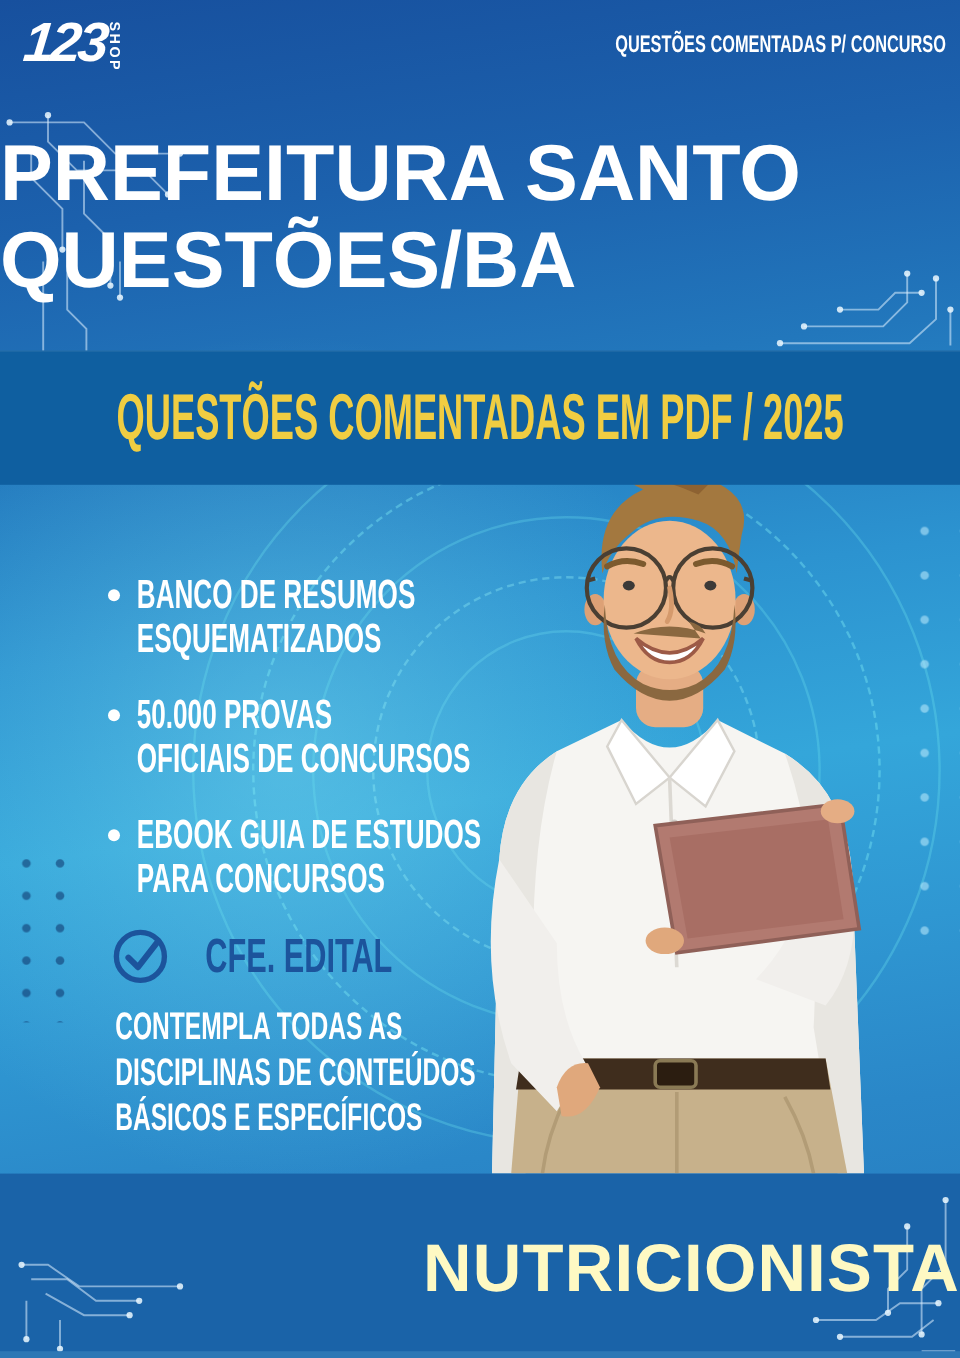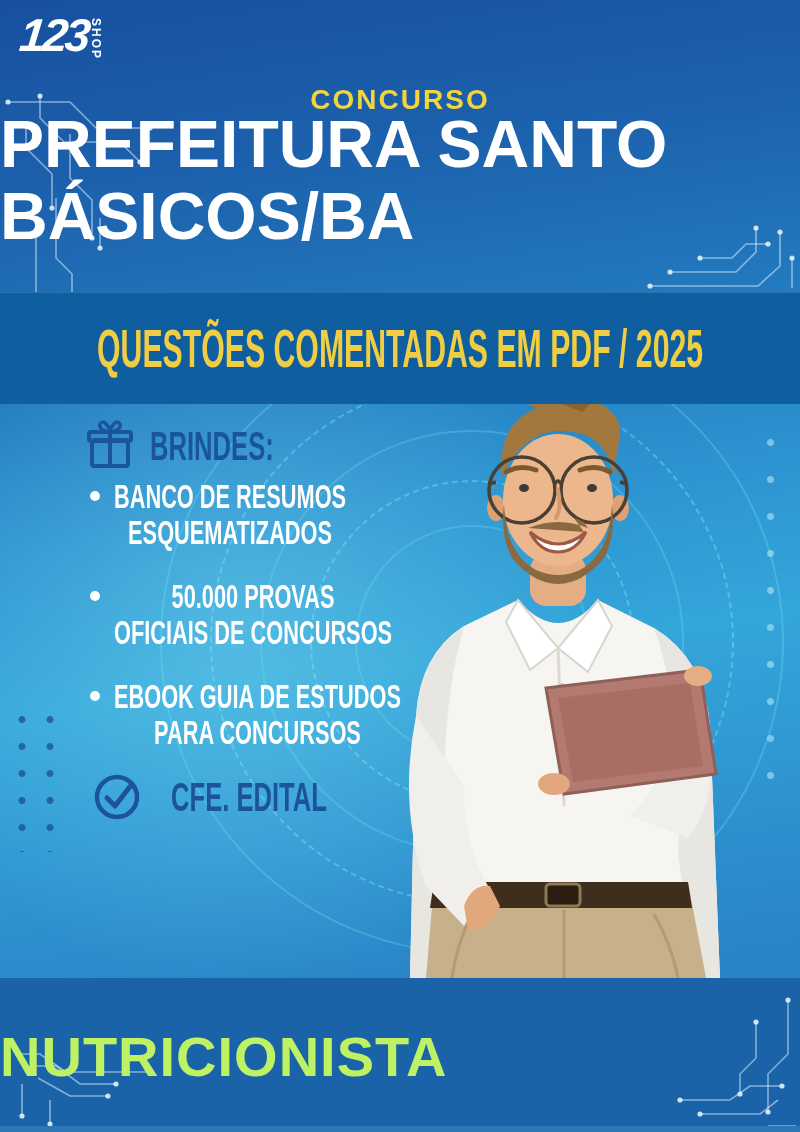--- a/index.html
+++ b/index.html
@@ -40,36 +40,36 @@
 
   
   .banner{left:0;top:292px;width:800px;height:112px;background:#0f5fa0;display:flex;align-items:center;justify-content:center;box-shadow:0 1px 0 rgba(255,255,255,.12) inset;}
   .banner-text{color:#f0cd42;font-size:54px;font-weight:bold;transform:scaleX(.56);transform-origin:50% 50%;white-space:nowrap;}
 
   
   .sec-head{display:flex;align-items:center;color:#1c549c;font-weight:bold;}
   .brindes{left:84px;top:420px;}
   .cfe{left:92px;top:772px;gap:15px;}
   .sec-head .hd{font-size:40px;margin-left:14px;}
-  .bullets{left:90px;top:478px;width:400px;margin:0;padding:0;list-style:none;color:#fff;font-weight:bold;text-align:center;}
+  .bullets{left:90px;top:478px;width:400px;margin:0;padding:0;list-style:none;color:#fff;font-weight:bold;}
   .bullets li{display:flex;margin-bottom:28px;}
   .bdot{flex:0 0 10px;width:10px;height:10px;border-radius:50%;background:#fff;margin:13px 14px 0 0;}
   .blines{font-size:34px;line-height:36px;}
   .blines span{display:block;}
   .cfe-par{left:96px;top:836px;color:#fff;font-weight:bold;font-size:32px;line-height:38px;}
   .cfe-par span{display:block;}
 
   
   .pdfbox{left:700px;top:864px;width:78px;height:88px;}
   .pdf-label{position:absolute;left:2px;top:37px;width:52px;text-align:center;color:#fff;font-weight:bold;font-size:16px;letter-spacing:1px;}
 
   
   .footer{left:0;top:978px;width:800px;height:154px;background:#1a63a8;}
   .footer-edge{position:absolute;left:0;bottom:0;width:800px;height:6px;background:#2d77b5;}
-  .role{position:absolute;left:0;top:46px;width:800px;text-align:left;color:#bef264;font-size:56px;font-weight:bold;letter-spacing:1px;}
+  .role{position:absolute;left:0;top:46px;width:800px;text-align:right;color:#fef9c3;font-size:56px;font-weight:bold;letter-spacing:1px;}
 
   .z1{z-index:1}.z2{z-index:2}.z3{z-index:3}
 </style>
 </head>
 <body>
 
 <div class="page">
 
   <div class="circle c1 z1"></div>
   <div class="circle c2 z1"></div>
@@ -109,24 +109,26 @@
       <circle class="cdot" cx="60" cy="34" r="2.6"></circle>
       <circle class="cdot" cx="128" cy="20" r="2.6"></circle>
     <path class="circuit" d="M152,64 V34"></path>
       <circle class="cdot" cx="152" cy="34" r="2.6"></circle>
   </svg>
 
   <div class="abs logo z3">
     <span class="logo-num">123</span>
     <span class="logo-word">SHOP</span>
   </div>
-  <div class="abs kicker z3">CONCURSO</div>
+  <div class="abs tagline z3">
+    <span class="cond-r">QUESTÕES COMENTADAS P/ CONCURSO</span>
+  </div>
   <div class="abs title z3">
     <span>PREFEITURA SANTO</span><br>
-    <span>BÁSICOS/BA</span>
+    <span>QUESTÕES/BA</span>
   </div>
 
   <div class="abs banner z3">
     <span class="banner-text">QUESTÕES COMENTADAS EM PDF / 2025</span>
   </div>
 
   <svg class="abs z2" style="left:368px;top:386px" width="412" height="592" viewBox="0 0 412 592">
 
     <rect x="162" y="168" width="56" height="52" rx="16" fill="#e5ad84"></rect>
 
@@ -178,29 +180,20 @@
     <path d="M187,98 Q190,92 193,98" stroke="#4a3f33" stroke-width="3.5" fill="none"></path>
     <path d="M121,98 L128,96 M259,98 L252,96" stroke="#4a3f33" stroke-width="3.5"></path>
 
     <path d="M190,104 Q194,122 188,132" stroke="#d59a6c" stroke-width="4" fill="none" stroke-linecap="round"></path>
 
     <path d="M136,118 Q138,168 168,184 Q190,194 212,184 Q242,168 244,118 Q248,150 236,172 Q214,198 190,198 Q166,198 144,172 Q132,150 136,118 Z" fill="#8a6840"></path>
     <path d="M160,142 Q190,130 220,142 Q216,134 206,132 L216,146 Z" fill="#8a6840"></path>
     <path d="M162,146 Q190,170 218,146 Q208,166 190,166 Q172,166 162,146 Z" fill="#ffffff" stroke="#9c5a46" stroke-width="3"></path>
   </svg>
 
-  <div class="abs sec-head brindes z3">
-    <svg width="52" height="52" viewBox="0 0 52 52">
-      <rect x="8" y="20" width="36" height="26" rx="2" fill="none" stroke="#1c549c" stroke-width="4"></rect>
-      <rect x="5" y="12" width="42" height="9" rx="2" fill="none" stroke="#1c549c" stroke-width="4"></rect>
-      <path d="M26,12 V46" stroke="#1c549c" stroke-width="4"></path>
-      <path d="M26,12 Q14,10 16,4 Q20,-2 26,10 Q32,-2 36,4 Q38,10 26,12 Z" fill="none" stroke="#1c549c" stroke-width="3.4"></path>
-    </svg>
-    <span class="hd"><span class="cond" style="transform-origin:0 50%">BRINDES:</span></span>
-  </div>
   <ul class="abs bullets z3">
     <li>
       <span class="bdot"></span>
       <span class="blines cond">
           <span>BANCO DE RESUMOS</span>
           <span>ESQUEMATIZADOS</span>
         </span>
     </li>
     <li>
       <span class="bdot"></span>
@@ -217,20 +210,31 @@
         </span>
     </li>
   </ul>
 
   <div class="abs sec-head cfe z3">
     <svg width="50" height="50" viewBox="0 0 50 50">
       <circle cx="25" cy="25" r="20" fill="none" stroke="#1c549c" stroke-width="4.5"></circle>
       <path d="M15,26 L23,34 L40,12" fill="none" stroke="#1c549c" stroke-width="5" stroke-linecap="round" stroke-linejoin="round"></path>
     </svg>
     <span class="hd"><span class="cond" style="transform-origin:0 50%">CFE. EDITAL</span></span>
+  </div>
+  <div class="abs cfe-par z3">
+    <span class="cond" style="display:block">
+        <span>CONTEMPLA TODAS AS</span>
+      </span>
+    <span class="cond" style="display:block">
+        <span>DISCIPLINAS DE CONTEÚDOS</span>
+      </span>
+    <span class="cond" style="display:block">
+        <span>BÁSICOS E ESPECÍFICOS</span>
+      </span>
   </div>
 
 
   <div class="abs footer z3">
     <svg class="abs" style="left:8px;top:66px" width="230" height="88">
       <path class="circuit" d="M10,10 H32 L58,28 H142"></path>
         <circle class="cdot" cx="10" cy="10" r="2.6"></circle>
         <circle class="cdot" cx="142" cy="28" r="2.6"></circle>
       <path class="circuit" d="M18,22 H48 L72,40 H108"></path>
         <circle class="cdot" cx="108" cy="40" r="2.6"></circle>

